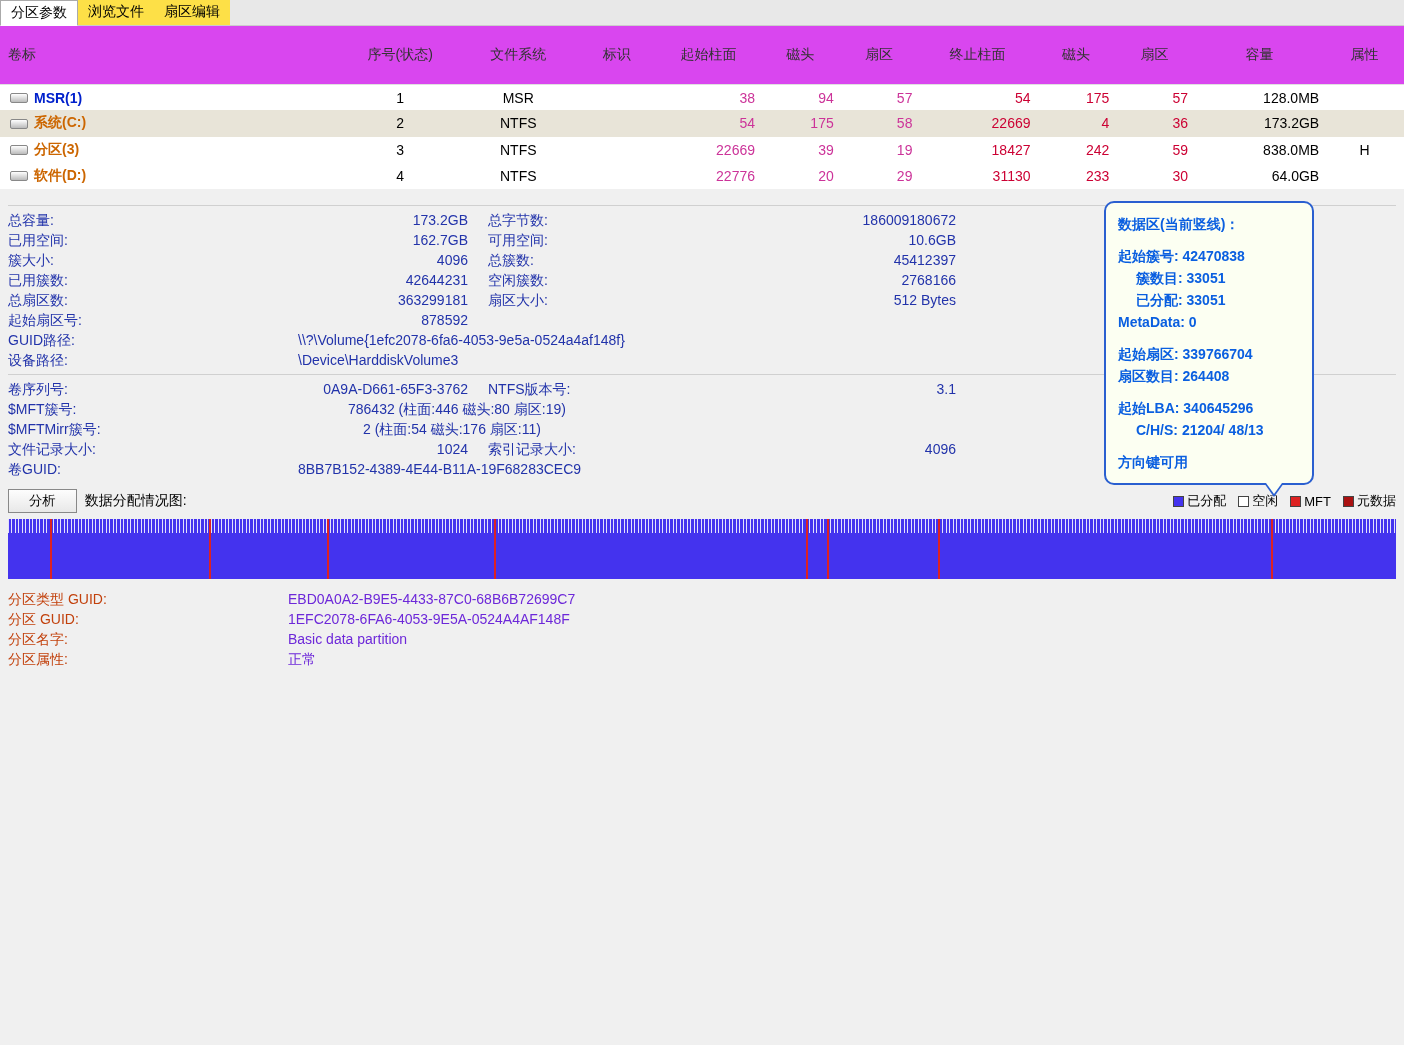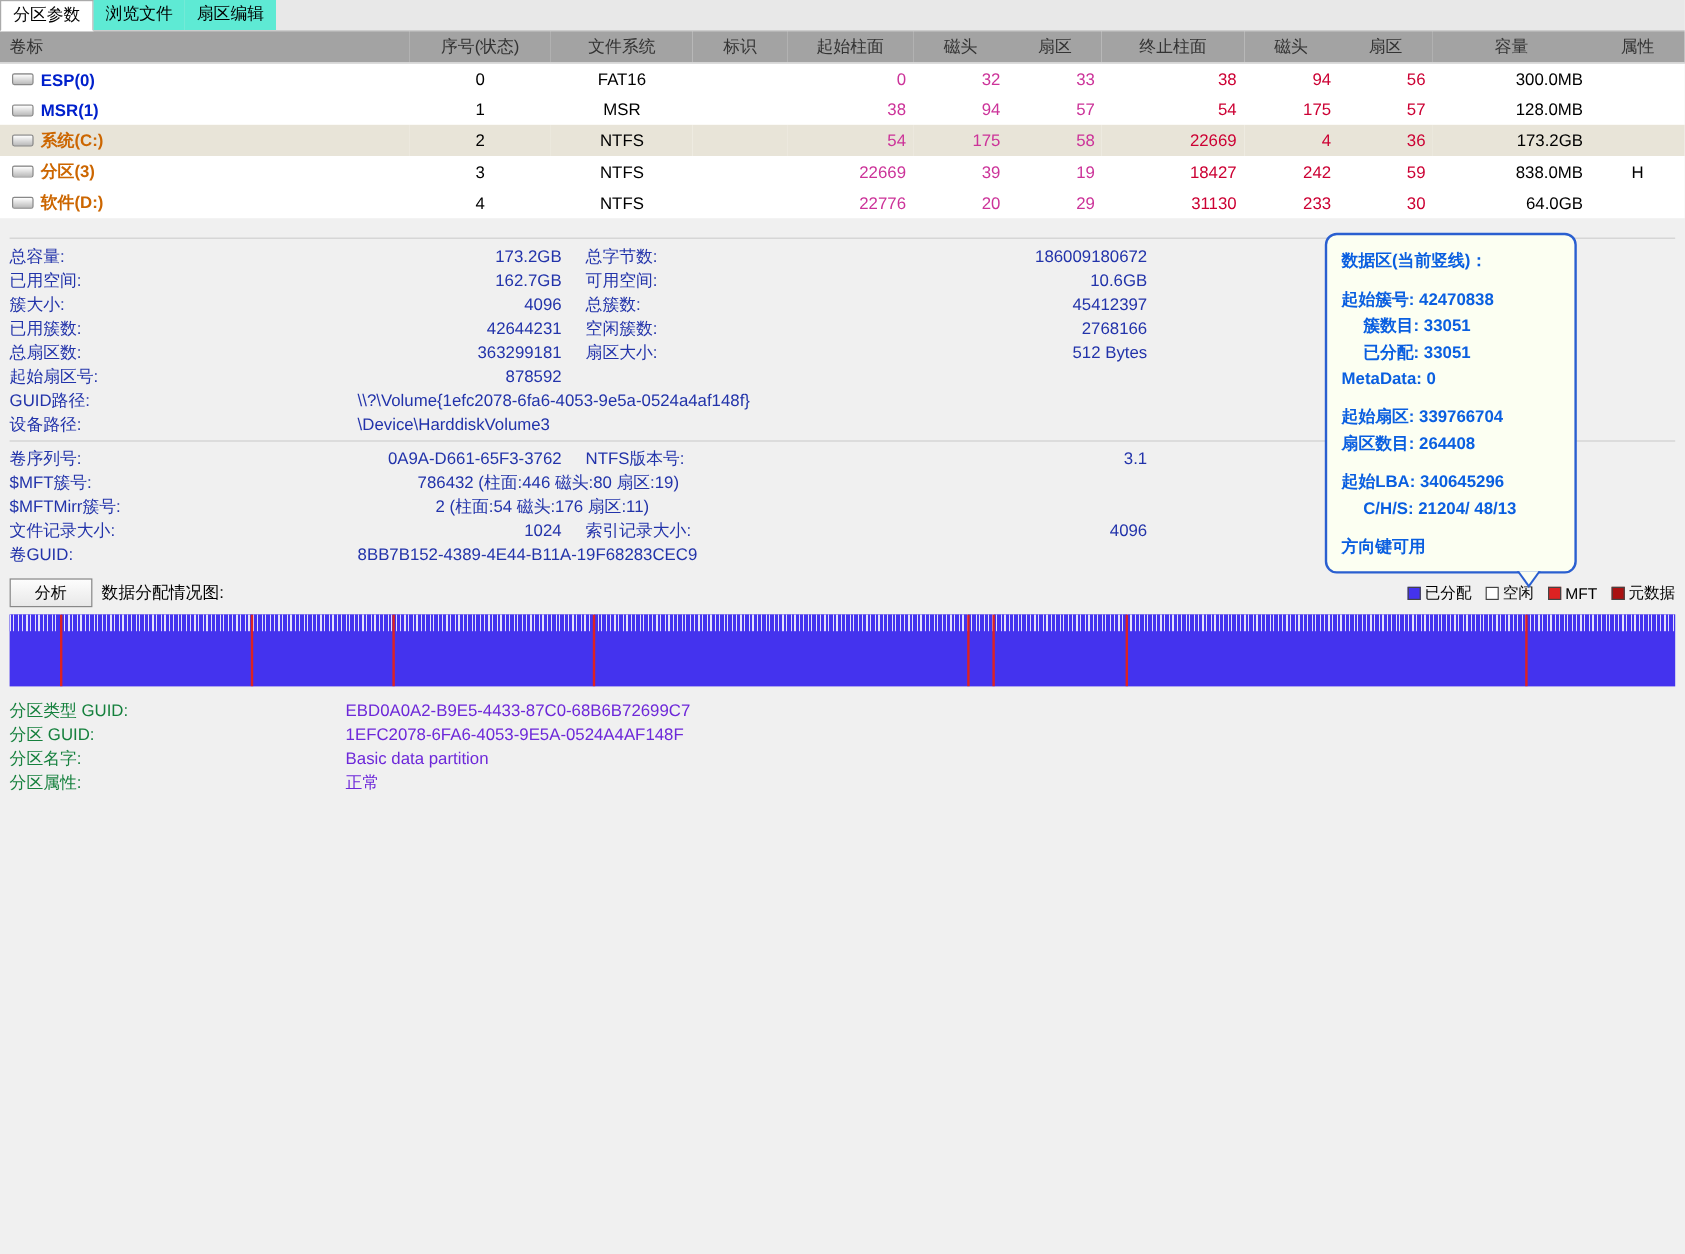--- a/index.html
+++ b/index.html
@@ -12,37 +12,37 @@
     width: 1404px;
   }
   .tabs {
     display: flex;
     background: #e8e8e8;
     border-bottom: 1px solid #ccc;
   }
   .tab {
     padding: 3px 10px;
     cursor: pointer;
-    background: #5eead4;
+    background: #fde047;
   }
   .tab.active {
     background: #fff;
     border: 1px solid #aaa;
     border-bottom: 1px solid #fff;
     margin-bottom: -1px;
   }
   .partition-table {
     width: 100%;
     border-collapse: collapse;
     background: #fff;
   }
   .partition-table th {
-    background: #a3a3a3;
+    background: #d946ef;
     font-weight: normal;
-    padding: 4px 6px;
+    padding: 20px 6px;
     border-bottom: 1px solid #e0e0e0;
     text-align: center;
     color: #333;
   }
   .partition-table th:first-child { text-align: left; padding-left: 8px; }
   .partition-table td {
     padding: 4px 6px;
     text-align: center;
   }
   .partition-table td.vol-label { text-align: left; padding-left: 10px; }
@@ -107,21 +107,21 @@
     opacity: 0.85;
   }
   .alloc-graph .mark {
     position: absolute; top: 0; bottom: 0; width: 2px; background: #dd2222;
   }
   .part-info {
     background: #f0f0f0;
     padding: 4px 8px 20px 8px;
   }
   .part-info .row { display: flex; line-height: 20px; }
-  .part-info .l { width: 280px; color: #15803d; }
+  .part-info .l { width: 280px; color: #c2410c; }
   .part-info .v { color: #6d28d9; }
   .tooltip {
     position: absolute;
     right: 90px;
     top: 12px;
     width: 210px;
     background: #fcfff2;
     border: 2px solid #2a5fd0;
     border-radius: 10px;
     padding: 10px 12px;
@@ -171,34 +171,20 @@
       <th style="width:60px" class="th-right">磁头</th>
       <th style="width:60px" class="th-right">扇区</th>
       <th style="width:90px" class="th-right">终止柱面</th>
       <th style="width:60px" class="th-right">磁头</th>
       <th style="width:60px" class="th-right">扇区</th>
       <th style="width:100px" class="th-right">容量</th>
       <th style="width:60px">属性</th>
     </tr>
   </thead>
   <tbody id="ptbody">
-      <tr>
-        <td class="vol-label"><span class="disk-icon"></span><span class="vol-name vol-blue">ESP(0)</span></td>
-        <td>0</td>
-        <td>FAT16</td>
-        <td></td>
-        <td class="td-right num-pink">0</td>
-        <td class="td-right num-pink">32</td>
-        <td class="td-right num-pink">33</td>
-        <td class="td-right num-red">38</td>
-        <td class="td-right num-red">94</td>
-        <td class="td-right num-red">56</td>
-        <td class="td-right">300.0MB</td>
-        <td></td>
-      </tr>
       <tr>
         <td class="vol-label"><span class="disk-icon"></span><span class="vol-name vol-blue">MSR(1)</span></td>
         <td>1</td>
         <td>MSR</td>
         <td></td>
         <td class="td-right num-pink">38</td>
         <td class="td-right num-pink">94</td>
         <td class="td-right num-pink">57</td>
         <td class="td-right num-red">54</td>
         <td class="td-right num-red">175</td>

